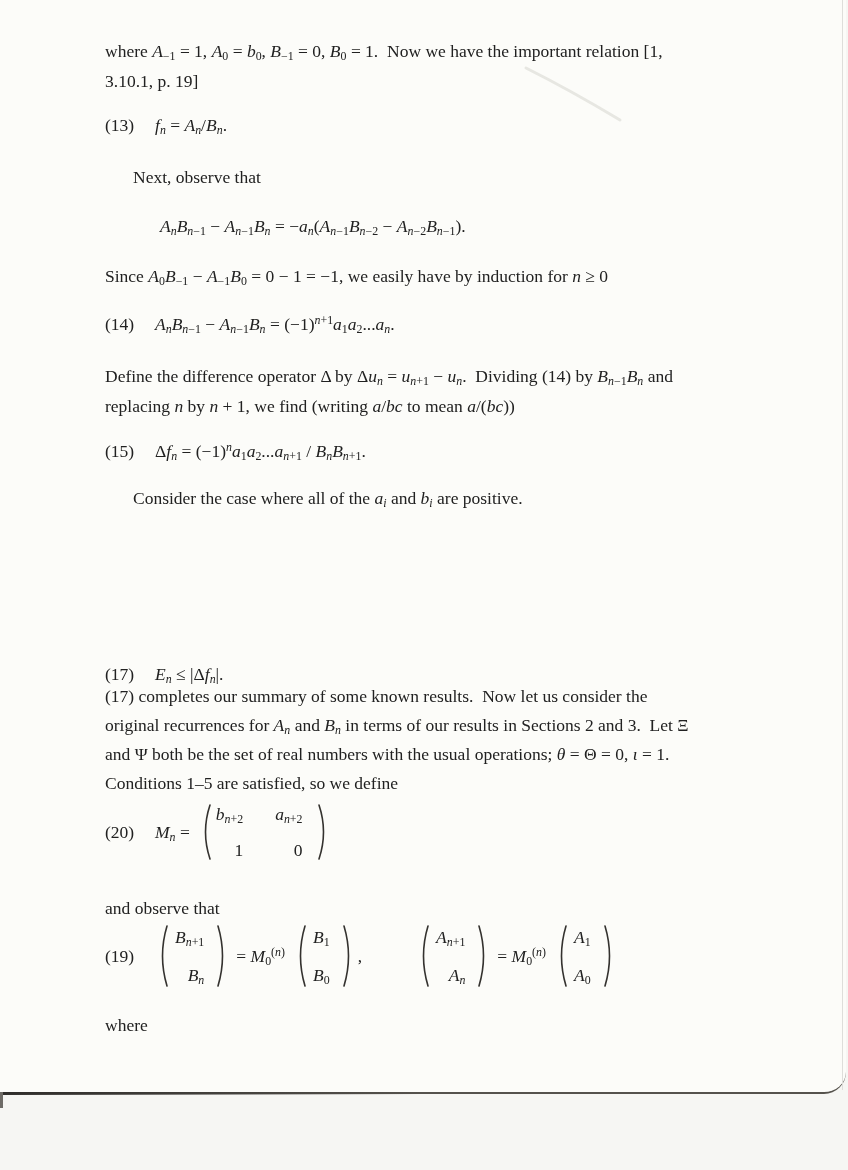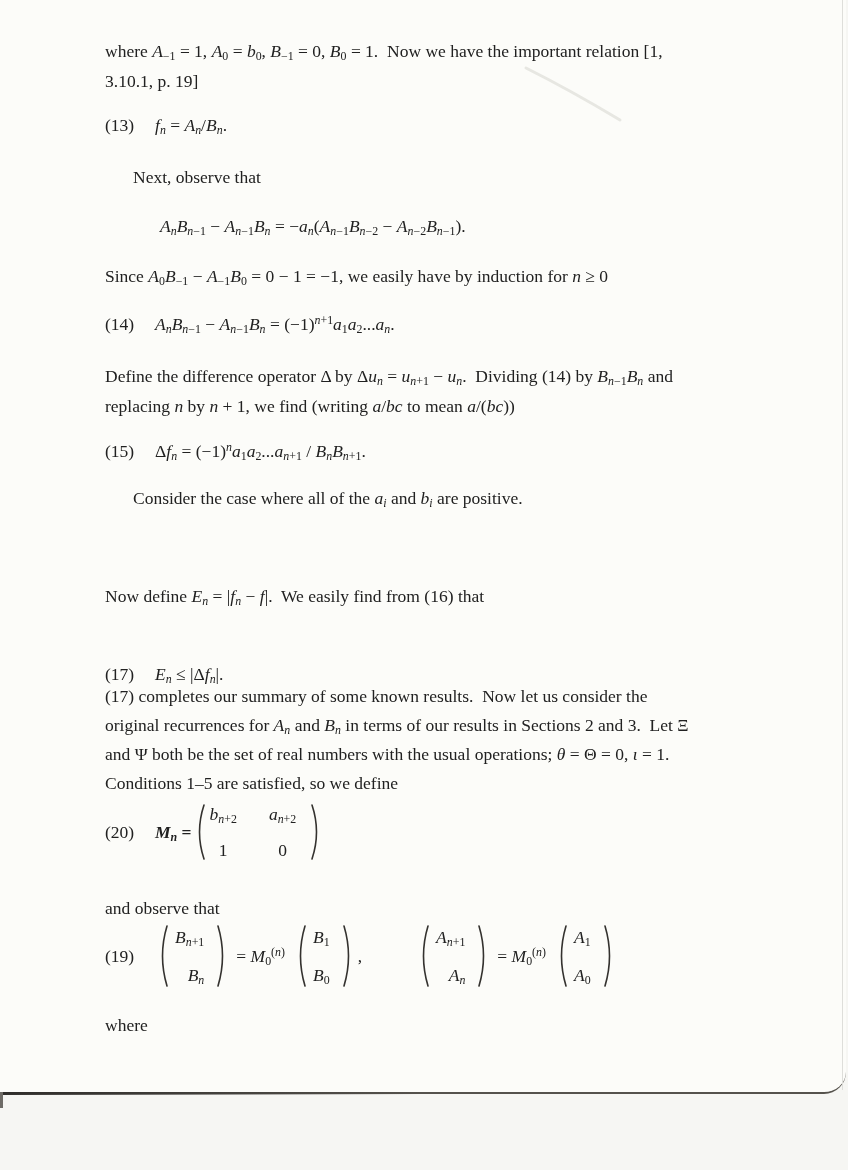--- a/index.html
+++ b/index.html
@@ -26,25 +26,25 @@
     position:absolute;left:842px;top:0;width:1px;height:1090px;background:#dededa;
   }
   .crease{position:absolute;left:518px;top:58px;}
   #page-content{position:absolute;left:0;top:0;width:848px;height:1170px;}
   .block{position:absolute;font-size:17.5px;line-height:30px;}
   .para{width:740px;}
   .eq{display:flex;align-items:flex-end;}
   .eqnum{display:inline-block;width:50px;flex:0 0 50px;}
   .matrix-eq,.vec-eq{display:flex;align-items:center;}
   .matrix-eq .eqnum,.vec-eq .eqnum{width:50px;flex:0 0 50px;}
-  .mlhs{margin-right:0;font-weight:bold;}
+  .mlhs{margin-right:8px;}
   .matrix{display:inline-flex;align-items:center;}
   .mgrid{
     display:grid;grid-template-columns:auto auto;column-gap:32px;row-gap:6px;
-    padding:0 14px 0 4px;align-items:baseline;text-align:center;
+    padding:0 14px 0 4px;align-items:baseline;text-align:right;
   }
   .vcol{display:inline-flex;flex-direction:column;row-gap:8px;padding:0 12px 0 6px;text-align:right;}
   .vmid{margin:0 8px 0 6px;}
   .vtail{margin-left:2px;}
   .vspacer{display:inline-block;width:54px;}
   sub{font-size:68%;vertical-align:-0.28em;line-height:0;}
   sup{font-size:68%;vertical-align:0.5em;line-height:0;}
   .paren{display:inline-block;vertical-align:middle;}
 </style>
 </head>
@@ -72,21 +72,20 @@
     <div class="block eq" style="top: 309px; left: 105px;">
       <span class="eqnum">(14)</span>
       <span class="formula"><i>A<sub>n</sub>B</i><sub><i>n</i>−1</sub> − <i>A</i><sub><i>n</i>−1</sub><i>B<sub>n</sub></i> = (−1)<sup><i>n</i>+1</sup><i>a</i><sub>1</sub><i>a</i><sub>2</sub>...<i>a<sub>n</sub></i>.</span>
     </div>
     <div class="block para" style="top: 361px; left: 105px;">Define the difference operator Δ by Δ<i>u<sub>n</sub></i> = <i>u</i><sub><i>n</i>+1</sub> − <i>u<sub>n</sub></i>.&nbsp; Dividing (14) by <i>B</i><sub><i>n</i>−1</sub><i>B<sub>n</sub></i> and<br>replacing <i>n</i> by <i>n</i> + 1, we find (writing <i>a</i>/<i>bc</i> to mean <i>a</i>/(<i>bc</i>))</div>
     <div class="block eq" style="top: 436px; left: 105px;">
       <span class="eqnum">(15)</span>
       <span class="formula">Δ<i>f<sub>n</sub></i> = (−1)<sup><i>n</i></sup><i>a</i><sub>1</sub><i>a</i><sub>2</sub>...<i>a</i><sub><i>n</i>+1</sub> / <i>B<sub>n</sub>B</i><sub><i>n</i>+1</sub>.</span>
     </div>
     <div class="block para" style="top: 483px; left: 133px;">Consider the case where all of the <i>a<sub>i</sub></i> and <i>b<sub>i</sub></i> are positive.</div>
-    <div class="block para" style="top: 581px; left: 105px;">Now define <i>E<sub>n</sub></i> = |<i>f<sub>n</sub></i> − <i>f</i>|.&nbsp; We easily find from (16) that</div>
     <div class="block eq" style="top: 631px; left: 105px; margin-top: 28px;">
       <span class="eqnum">(17)</span>
       <span class="formula"><i>E<sub>n</sub></i> ≤ |Δ<i>f<sub>n</sub></i>|.</span>
     </div>
     <div class="block para" style="top: 682px; left: 105px; line-height: 29px;">(17) completes our summary of some known results.&nbsp; Now let us consider the<br>original recurrences for <i>A<sub>n</sub></i> and <i>B<sub>n</sub></i> in terms of our results in Sections 2 and 3.&nbsp; Let Ξ<br>and Ψ both be the set of real numbers with the usual operations; <i>θ</i> = Θ = 0, <i>ι</i> = 1.<br>Conditions 1–5 are satisfied, so we define</div>
     <div class="block matrix-eq" style="top: 799px; left: 105px;">
       <span class="eqnum">(20)</span>
       <span class="mlhs"><i>M<sub>n</sub></i> =</span>
       <span class="matrix">
         <svg class="paren" width="14" height="60">

